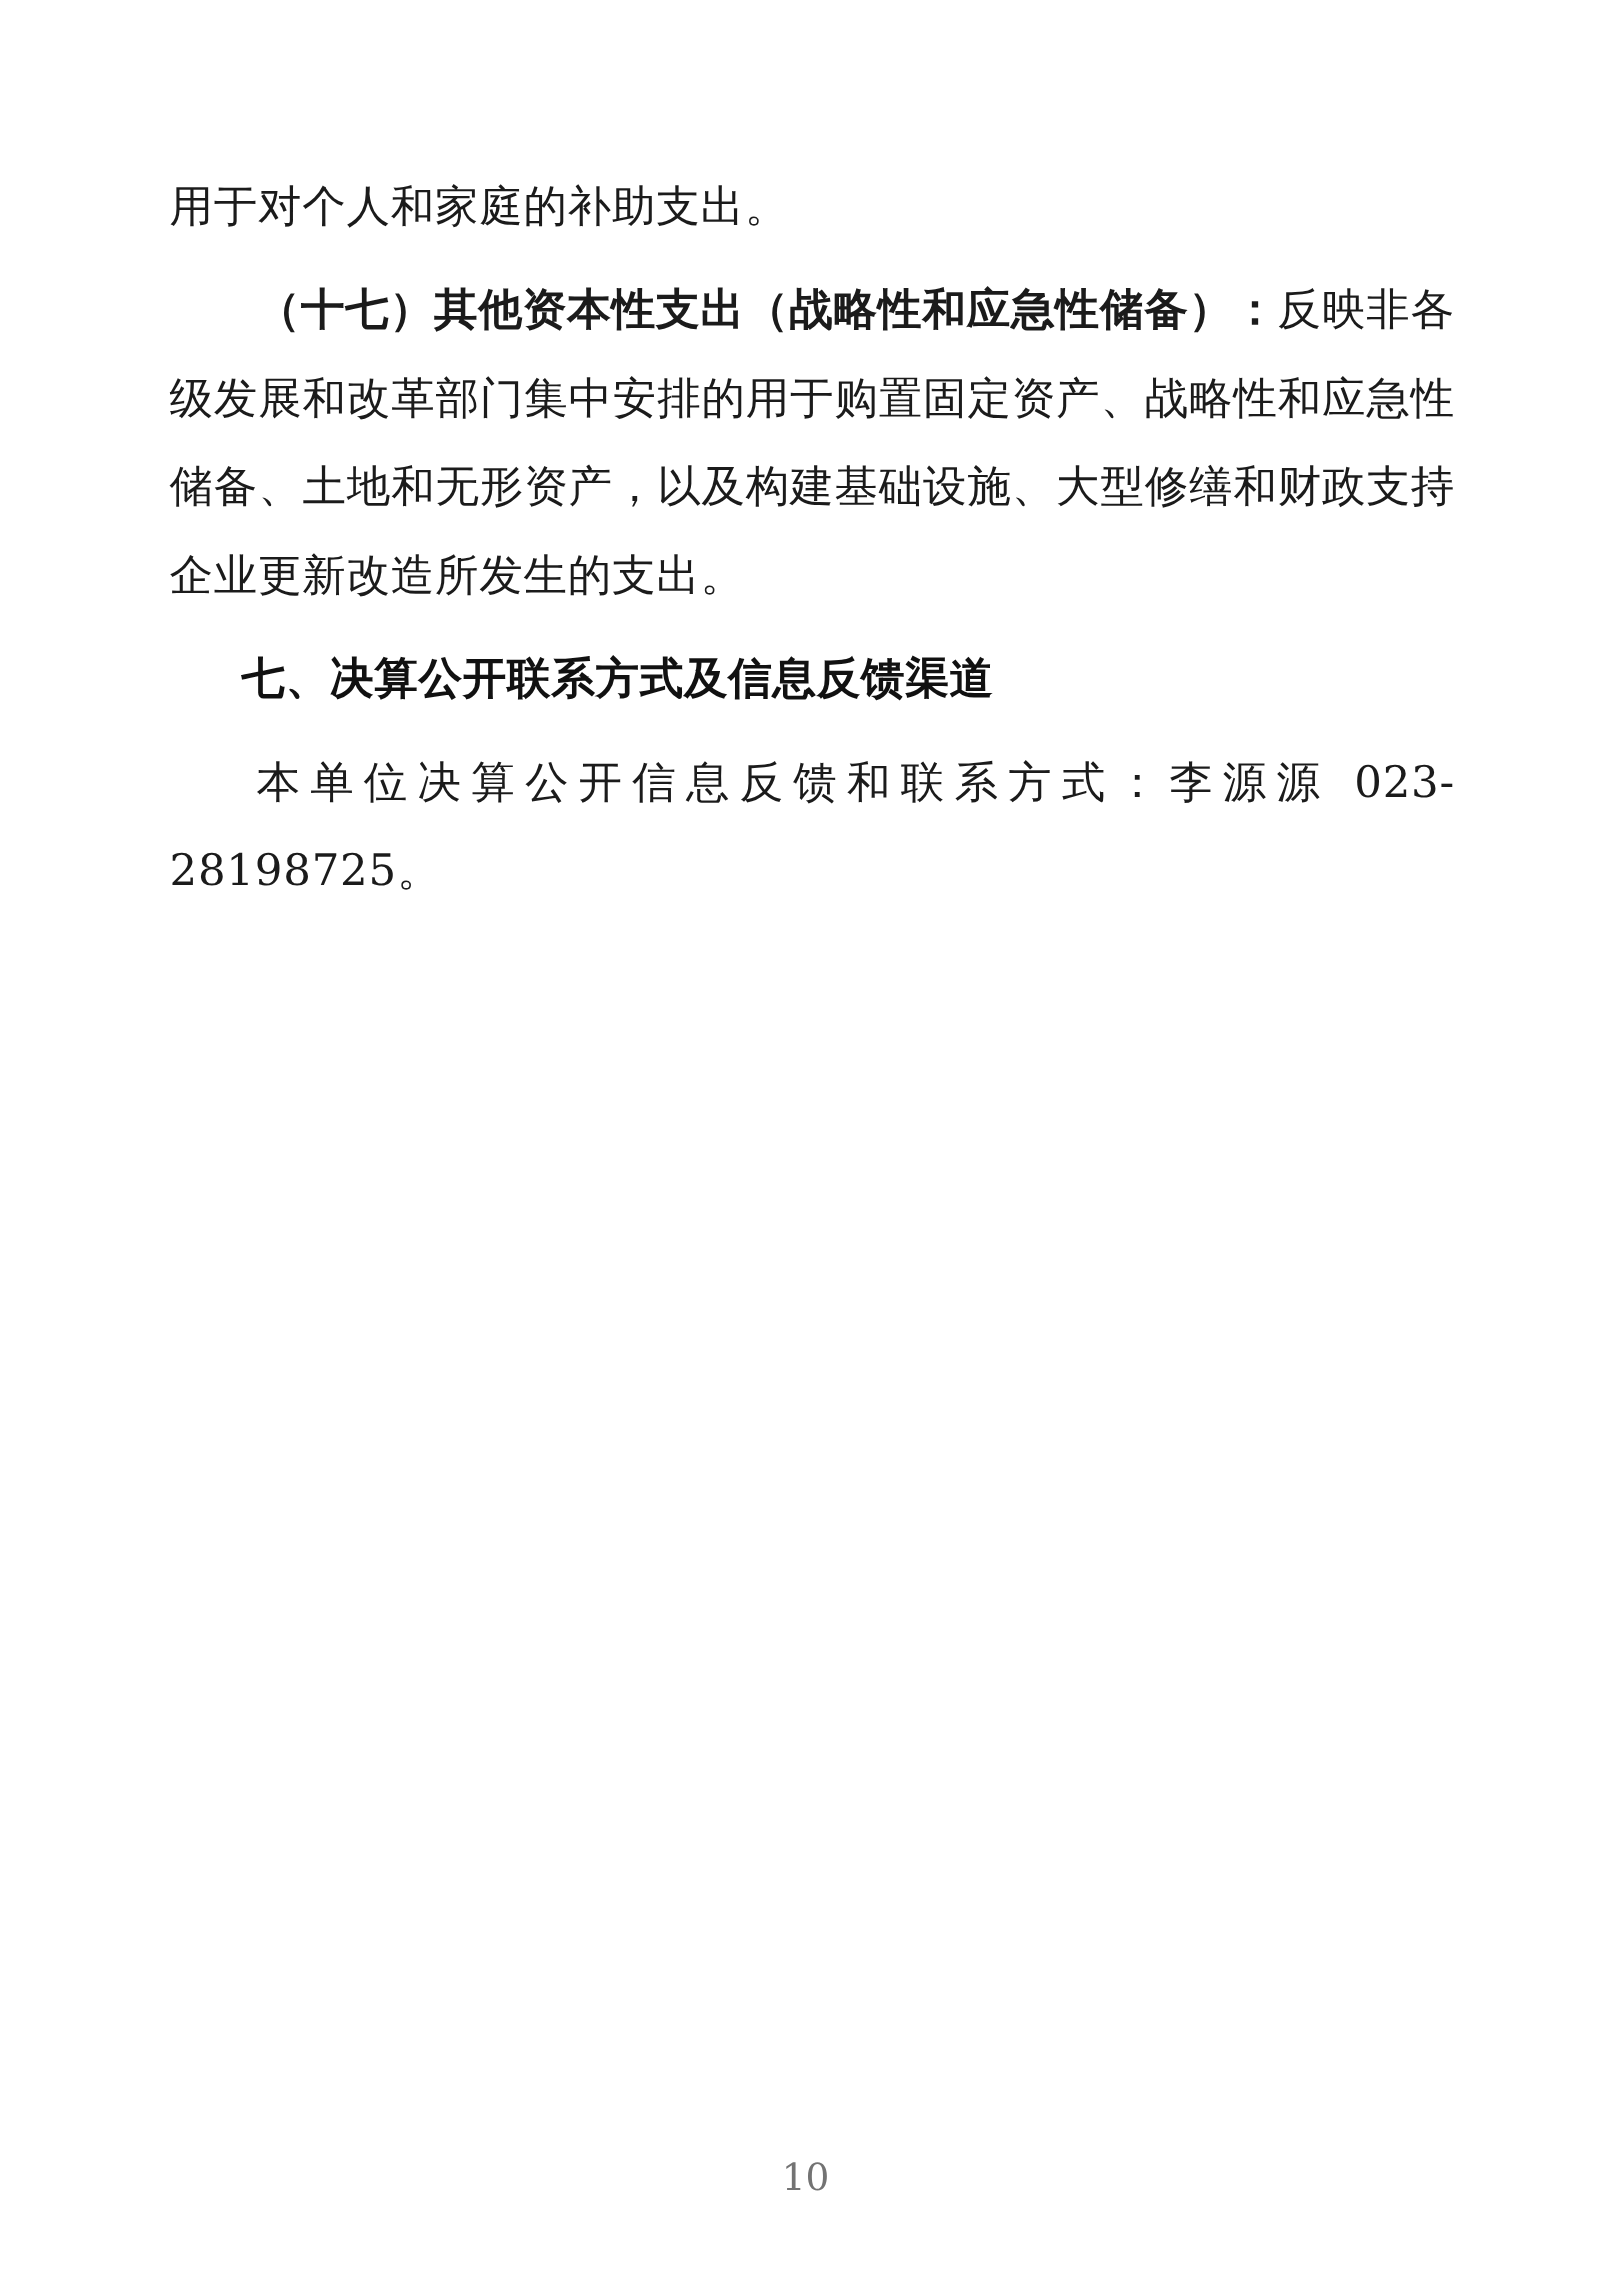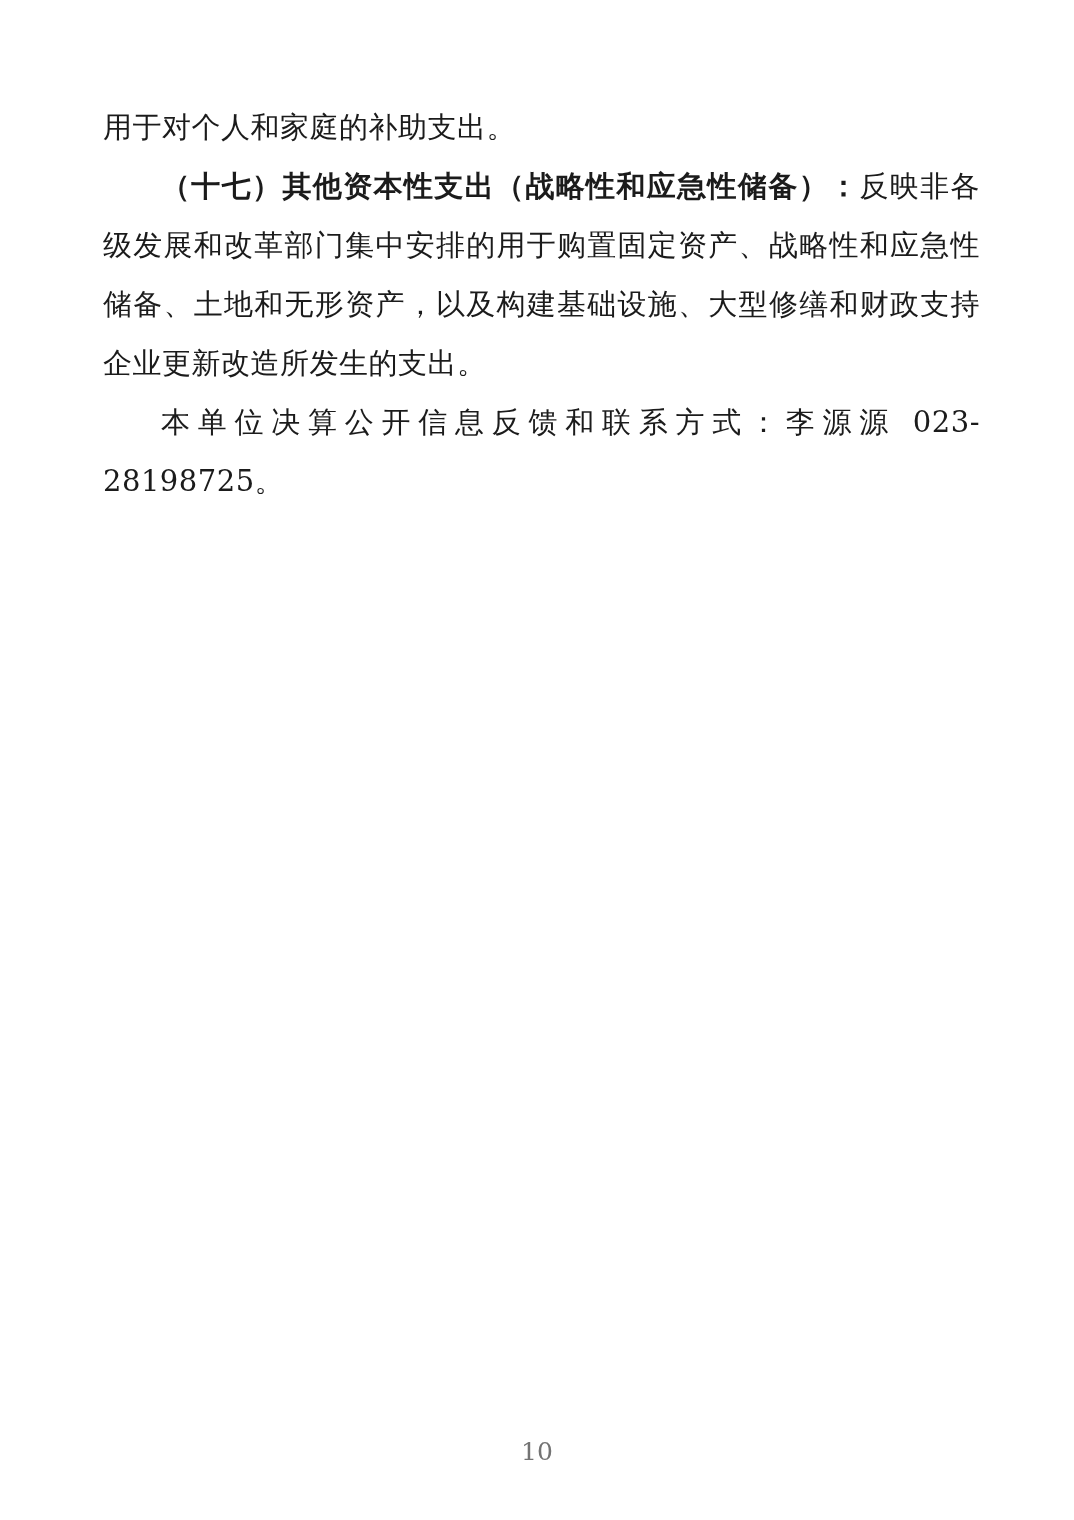--- a/index.html
+++ b/index.html
@@ -21,21 +21,21 @@
     top: 98px;
     left: 103px;
     right: 94px;
     font-family: "DejaVu Serif", serif;
     font-size: 29px;
     line-height: 59px;
     text-align: justify;
     letter-spacing: 0.5px;
   }
   .content p {
-    margin: 0;
+    margin: 10px;
     padding: 0;
   }
   .indent {
     text-indent: 2em;
   }
   .bold-lead {
     font-weight: bold;
   }
   .section-heading {
     margin: 0;
@@ -63,19 +63,20 @@
 </head>
 <body>
 
 <div class="page">
   <div class="content">
 
     <p class="body-para">用于对个人和家庭的补助支出。</p>
 
     <p class="body-para indent"><span class="bold-lead">（十七）其他资本性支出（战略性和应急性储备）：</span><span>反映非各级发展和改革部门集中安排的用于购置固定资产、战略性和应急性储备、土地和无形资产，以及构建基础设施、大型修缮和财政支持企业更新改造所发生的支出。</span></p>
 
+    <h2 class="section-heading">七、决算公开联系方式及信息反馈渠道</h2>
 
     <p class="body-para indent">本单位决算公开信息反馈和联系方式：李源源 023-28198725。</p>
 
   </div>
 
   <div class="page-number">10</div>
 </div>
 
 </body></html>

